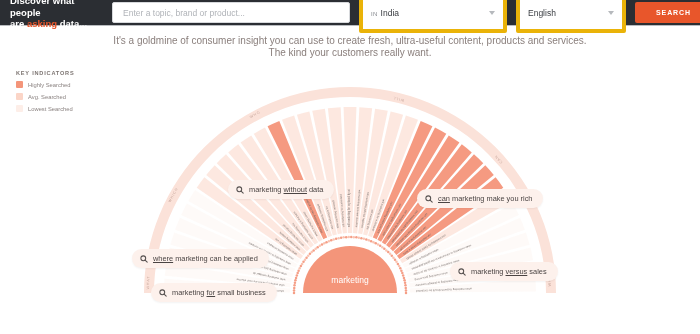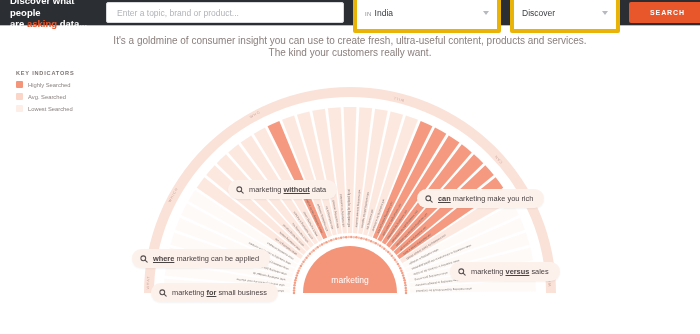--- a/index.html
+++ b/index.html
@@ -17,21 +17,21 @@
     padding:0 8px;
     border-bottom:1px solid #b9bcc0;
   }
   .brand{
     color:#ffffff;font-size:9.5px;line-height:11.5px;font-weight:bold;
     width:86px;flex:0 0 86px;padding-left:2px;
   }
   .brand .accent{color:#e8562b;}
   .search-field{
     flex:0 0 238px;height:21px;background:#ffffff;border:1px solid #d7d9dc;
-    border-radius:2px;margin-left:10px;display:flex;align-items:center;
+    border-radius:2px;margin-left:16px;display:flex;align-items:center;
     padding:6px 8px;box-sizing:border-box;
   }
   .search-field input{
     border:0;outline:0;width:100%;font-size:8.5px;color:#3a3d42;
     font-family:"Liberation Sans","DejaVu Sans",sans-serif;background:transparent;
   }
   .search-field input::placeholder{color:#b0b3b8;}
   .select{
     height:21px;background:#ffffff;border:4px solid #eab308;border-radius:2px;
     margin-left:9px;display:flex;align-items:center;justify-content:space-between;
@@ -64,21 +64,21 @@
   .sw{width:7px;height:7px;border-radius:1px;margin-right:5px;}
   .legend-label{font-size:5.8px;color:#8a8280;}
   
   .pill{
     position:absolute;display:flex;align-items:center;gap:5px;
     background:#fbe0d6;border-radius:11px;height:19px;padding:0 11px 0 8px;
     font-size:7.4px;color:#4a4443;white-space:nowrap;
     box-shadow:0 1px 2px rgba(0,0,0,.05);
   }
   .pill.light{background:#fdf1ec;}
-  .pill b{font-weight:bold;text-decoration:underline;}
+  .pill b{font-weight:normal;text-decoration:underline;}
   .mag{width:8px;height:8px;flex:0 0 8px;}
   .mag circle{fill:none;stroke:#55504f;stroke-width:1.3;}
   .mag line{stroke:#55504f;stroke-width:1.3;stroke-linecap:round;}
   .spoke-label{font-size:2.7px;fill:#7c7471;font-family:"Liberation Sans","DejaVu Sans",sans-serif;}
   .spoke-label.hot{fill:#6d6361;}
   .ring-label{font-size:3.6px;fill:#c9a99f;letter-spacing:.9px;font-family:"Liberation Sans","DejaVu Sans",sans-serif;}
   .hub-text{font-size:8.5px;fill:#ffffff;font-family:"Liberation Sans","DejaVu Sans",sans-serif;}
 </style>
 </head>
 <body>
@@ -96,21 +96,21 @@
   <div class="select country">
     <span class="sel-text">
       <span class="pre">in</span>
       <span>India</span>
     </span>
     <span class="chev"></span>
   </div>
 
   <div class="select language">
     <span class="sel-text">
-        <span>Discover</span>
+        <span>English</span>
       </span>
     <span class="chev"></span>
   </div>
 
   <button class="search-btn">SEARCH</button>
 </div>
 
 <div class="subtitle">
   <div>It's a goldmine of consumer insight you can use to create fresh, ultra-useful content, products and services.</div>
   <div>The kind your customers really want.</div>

